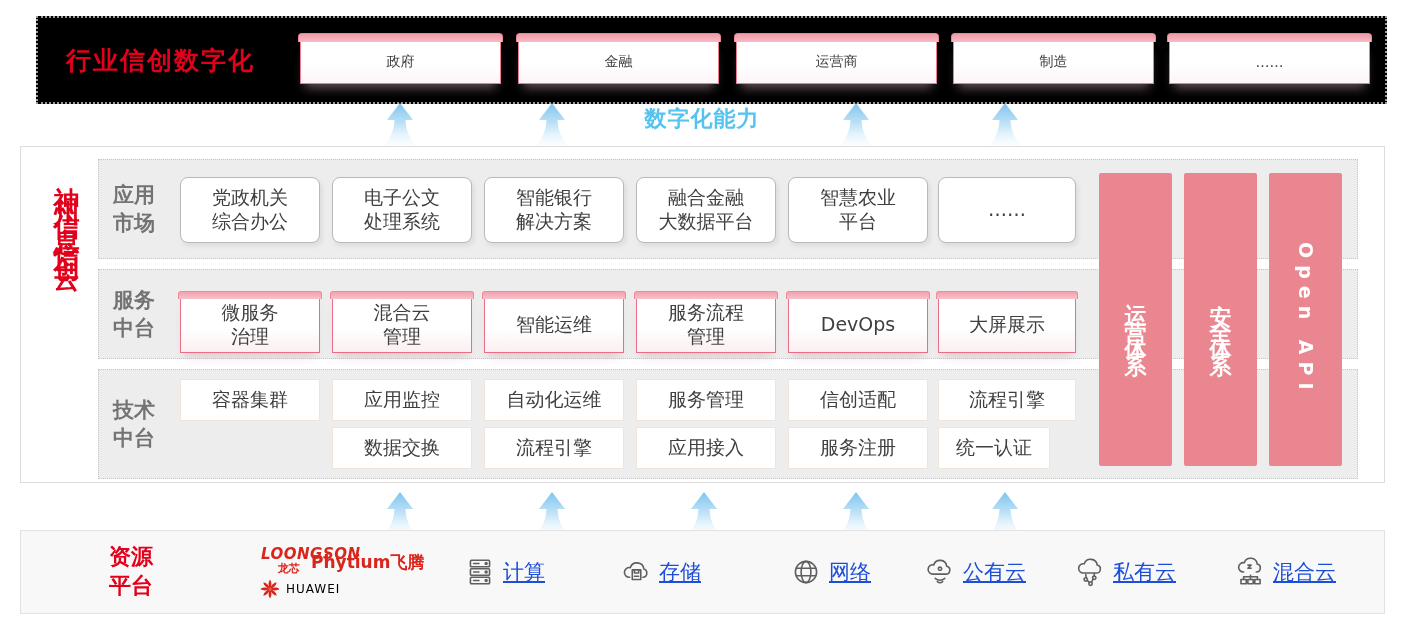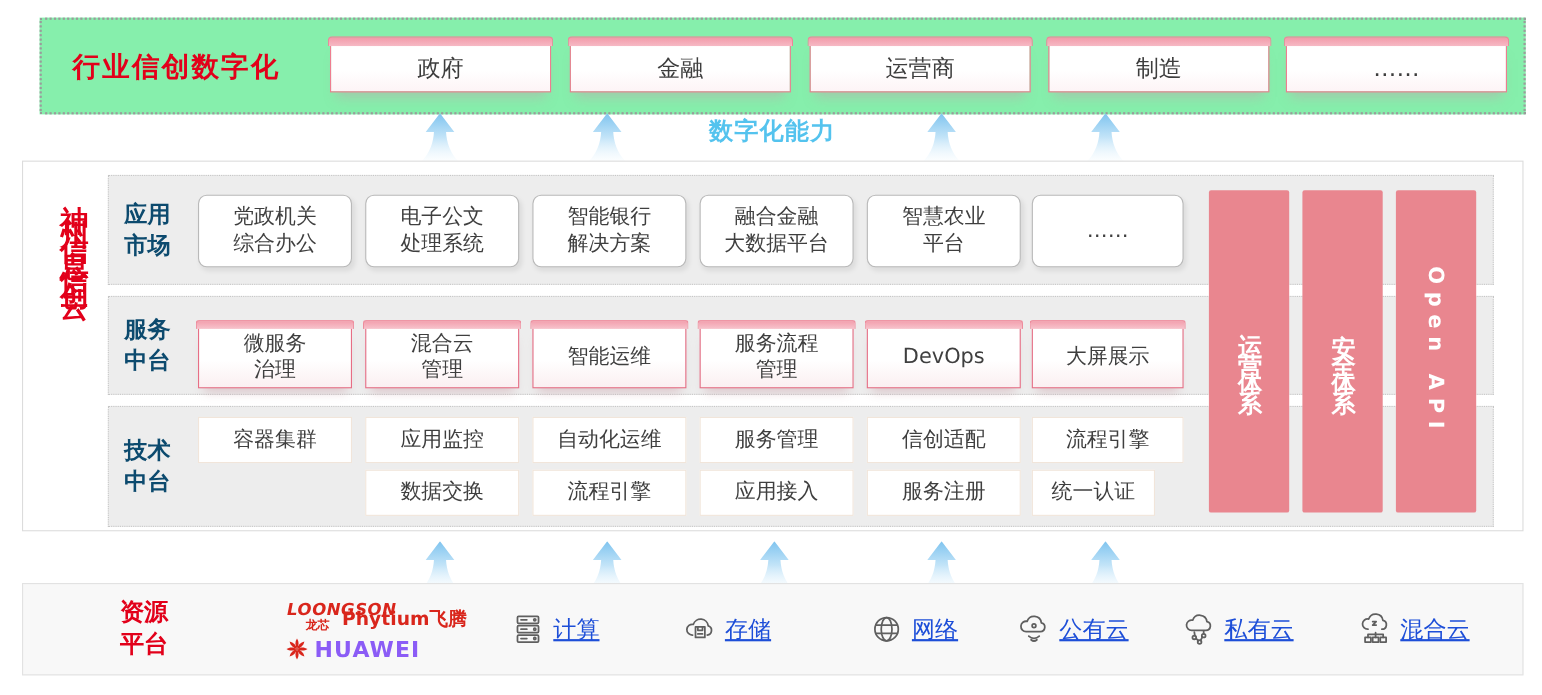--- a/index.html
+++ b/index.html
@@ -1,42 +1,42 @@
 <!DOCTYPE html>
 <html><head>
 <meta charset="utf-8">
 <style>
   html,body{margin:0;padding:0;background:#fff;}
   .stage{position:relative;width:1402px;height:632px;background:#fff;overflow:hidden;
          font-family:"DejaVu Sans",sans-serif;color:#3f3f3f;}
   .abs{position:absolute;}
 
   
-  .top-banner{left:36px;top:16px;width:1347px;height:84px;border:2px dotted #9b9b9b;background:#86efac;}
+  .top-banner{left:36px;top:16px;width:1347px;height:84px;border:2px dotted #9b9b9b;background:#000000;}
   .banner-title{left:28px;top:0;height:100%;display:flex;align-items:center;
                 font-size:25px;font-weight:bold;color:#e2001a;letter-spacing:2px;}
   .ind-box{top:22px;width:199px;height:42px;background:linear-gradient(180deg,#ffffff 55%,#fdf4f6);
            border:1px solid #ee7d90;display:flex;align-items:center;justify-content:center;
-           font-size:21px;color:#3d3d3d;box-shadow:0 9px 10px -5px rgba(195,160,170,.5);}
+           font-size:14px;color:#3d3d3d;box-shadow:0 9px 10px -5px rgba(195,160,170,.5);}
   .ind-box::before{content:"";position:absolute;top:-8px;left:-3px;right:-3px;height:8px;
            background:linear-gradient(180deg,#f29aa9,#f6bac5);border:1px solid #ec8598;
            border-bottom:none;border-radius:4px 4px 0 0;}
 
   
   .cap-label{top:104px;left:620px;width:164px;text-align:center;font-size:22px;
              font-weight:bold;color:#54c3ee;letter-spacing:1px;}
   .arrow{width:36px;height:44px;}
 
   
   .main-panel{left:20px;top:146px;width:1363px;height:335px;background:#fff;border:1px solid #dcdcdc;}
   .v-title{left:24px;top:18px;height:300px;writing-mode:vertical-rl;text-orientation:upright;
            font-size:26px;font-weight:bold;color:#e2001a;letter-spacing:14px;line-height:44px;}
   .row-panel{left:77px;width:1260px;background:#ededed;border:1px dotted #c6c6c6;box-sizing:border-box;}
   .row-label{left:14px;top:50%;transform:translateY(-50%);font-size:21px;font-weight:bold;
-             color:#0c4a6e;white-space:pre-line;text-align:center;line-height:1.35;}
+             color:#737373;white-space:pre-line;text-align:center;line-height:1.35;}
   .box{display:flex;align-items:center;justify-content:center;text-align:center;
        white-space:pre-line;line-height:1.25;font-size:19px;color:#3f3f3f;box-sizing:border-box;}
   .gbox{width:140px;height:66px;top:17px;background:#fff;border:1px solid #b9b9b9;border-radius:8px;
         box-shadow:2px 3px 5px rgba(0,0,0,.08);}
   .pbox{width:140px;height:56px;top:27px;background:linear-gradient(180deg,#ffffff 55%,#fbeff1);
         border:1px solid #e76e85;box-shadow:0 8px 9px -5px rgba(200,150,160,.45);}
   .pbox::before{content:"";position:absolute;top:-7px;left:-3px;right:-3px;height:7px;
         background:linear-gradient(180deg,#f3a0ae,#f7c3cc);border:1px solid #ee8c9d;
         border-bottom:none;border-radius:3px 3px 0 0;}
   .tbox{width:140px;height:42px;background:#fff;border:1px solid #f1e5da;}
@@ -48,21 +48,21 @@
 
   
   .res-panel{left:20px;top:530px;width:1363px;height:82px;background:#f8f8f8;border:1px solid #e2e2e2;}
   .res-label{left:88px;top:50%;transform:translateY(-50%);font-size:22px;font-weight:bold;
              color:#e2001a;white-space:pre-line;line-height:1.3;}
   .vendor-loongson{left:196px;top:14px;text-align:center;color:#d9261c;}
   .vendor-loongson .big{font-size:15px;font-weight:bold;font-style:italic;letter-spacing:.5px;margin-left:44px;}
   .vendor-loongson .sub{font-size:11px;font-weight:bold;margin-top:-2px;}
   .vendor-phytium{left:290px;top:20px;color:#d9261c;font-size:17px;font-weight:bold;}
   .vendor-huawei{left:238px;top:47px;display:flex;align-items:center;gap:5px;}
-  .vendor-huawei .hw-text{font-size:20px;font-weight:bold;color:#8b5cf6;letter-spacing:1px;}
+  .vendor-huawei .hw-text{font-size:12px;font-weight:normal;color:#000000;letter-spacing:1px;}
   .res-item{top:0;height:82px;display:flex;align-items:center;gap:6px;}
   .res-item .lbl{font-size:21px;color:#1d4ed8;text-decoration:underline;}
   .licon{width:34px;height:34px;}
   .licon *{fill:none;stroke:#5f5f5f;stroke-width:1.5;stroke-linecap:round;stroke-linejoin:round;}
 </style>
 </head>
 <body>
 
 <div class="stage">
 

